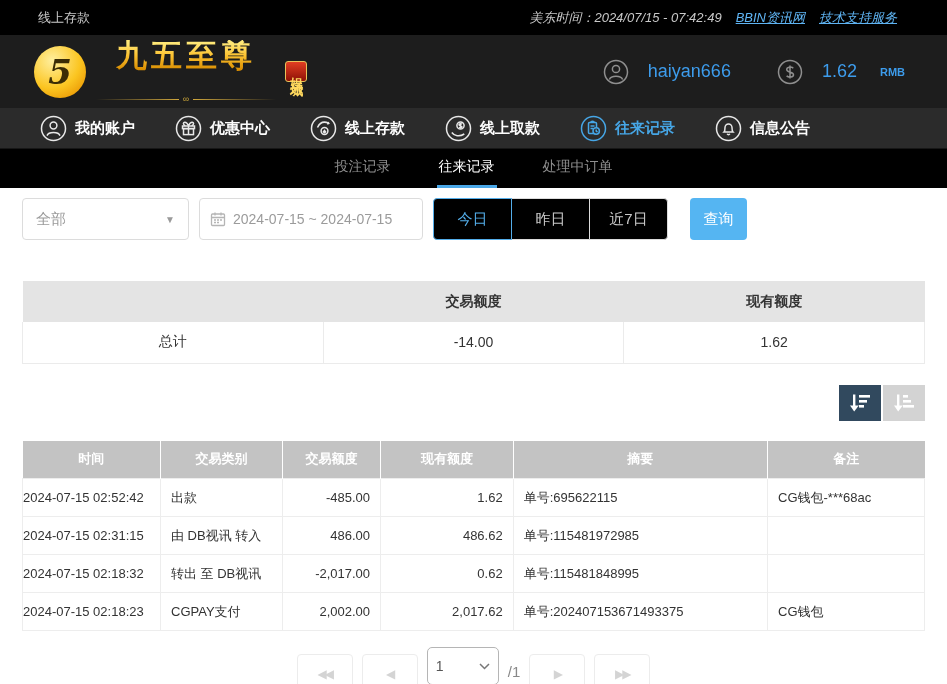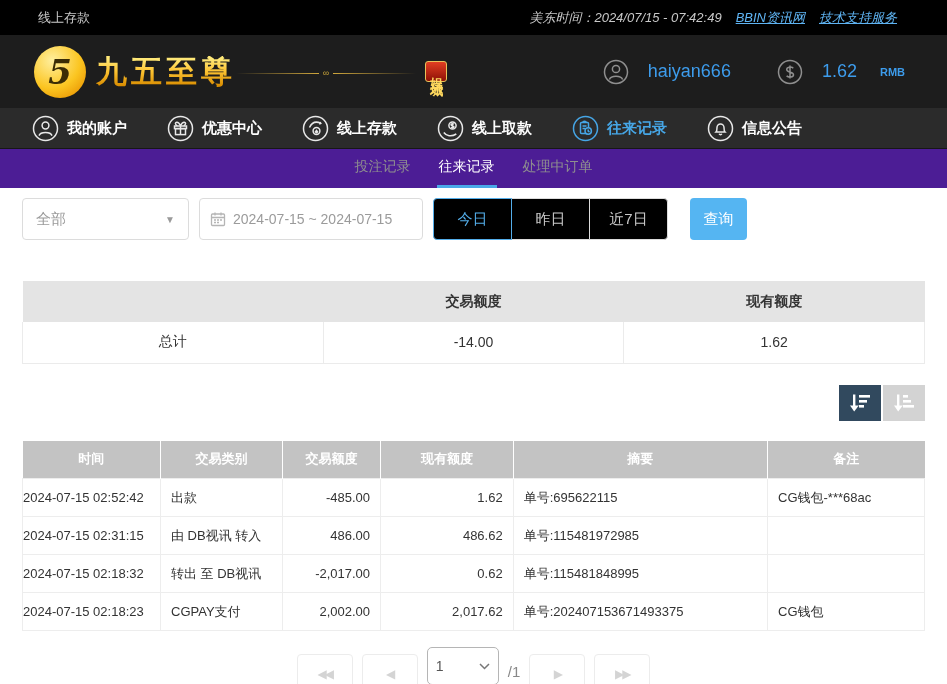--- a/index.html
+++ b/index.html
@@ -22,21 +22,21 @@
     justify-content:space-between; padding:0 42px 0 34px;
   }
   .logo { display:flex; align-items:center; }
   .logo-circle {
     width:52px; height:52px; border-radius:50%;
     background:radial-gradient(circle at 35% 28%, #ffef9e, #fbc521 55%, #e89200 90%);
     display:flex; align-items:center; justify-content:center;
     font-family:"DejaVu Serif", serif; font-style:italic; font-weight:bold;
     font-size:34px; color:#3a2c05; flex:0 0 auto;
   }
-  .logo-text { margin-left:10px; display:flex; flex-direction:row; align-items:center; }
+  .logo-text { margin-left:10px; display:flex; flex-direction:column; align-items:center;gap:20px; }
   .logo-title {
     font-size:31px; font-weight:bold; letter-spacing:4px; line-height:1;
     background:linear-gradient(180deg,#ffe877 10%, #fcc231 50%, #d98e02 95%);
     -webkit-background-clip:text; background-clip:text; color:transparent;
   }
   .logo-flourish { display:flex; align-items:center; width:180px; margin-top:4px; color:#c9a43a; }
   .logo-flourish .fl-line { flex:1; height:1px; background:linear-gradient(90deg,transparent,#cfa63c); }
   .logo-flourish .fl-line.r { background:linear-gradient(90deg,#cfa63c,transparent); }
   .logo-flourish .fl-orn { font-size:9px; padding:0 4px; line-height:1; }
   .logo-badge {
@@ -47,29 +47,29 @@
   }
   .header-right { display:flex; align-items:center; gap:46px; }
   .hr-item { display:flex; align-items:center; gap:19px; }
   .hr-icon { color:#8f8f8f; display:flex; }
   .hr-name { color:#3d9cec; font-size:18px; }
   .hr-amount { color:#3d9cec; font-size:18px; }
   .hr-cur { color:#3d9cec; font-size:11px; font-weight:bold; margin-left:4px; }
   
   .mainnav {
     height:41px; background:#2b2b2b; display:flex; align-items:center;
-    padding-left:32px; gap:40px; border-bottom:1px solid #171717;
+    padding-left:40px; gap:40px; border-bottom:1px solid #171717;
   }
   .nav-item { display:flex; align-items:center; gap:8px; color:#fdfdfd; font-size:15px; font-weight:bold; cursor:pointer; }
   .nav-item .nv-icon { display:flex; color:#e8e8e8; }
   .nav-item.active { color:#46a6e6; }
   .nav-item.active .nv-icon { color:#46a6e6; }
   
   .subnav {
-    height:39px; background:#4c1d95; display:flex; justify-content:center; gap:24px;
+    height:39px; background:#000000; display:flex; justify-content:center; gap:44px;
   }
   .sub-tab { font-size:14px; color:#8f8f8f; display:flex; align-items:center; height:100%; border-bottom:3px solid transparent; cursor:pointer; padding:0 2px; }
   .sub-tab.active { color:#ffffff; border-bottom-color:#4aa8e8; }
   
   .content { padding:10px 22px 0; }
   .filter-row { display:flex; align-items:center; }
   .select-cat {
     width:167px; height:42px; border:1px solid #dcdcdc; border-radius:4px;
     display:flex; align-items:center; justify-content:space-between;
     padding:0 13px; color:#9b9b9b; font-size:15px; cursor:pointer; background:#fff;

